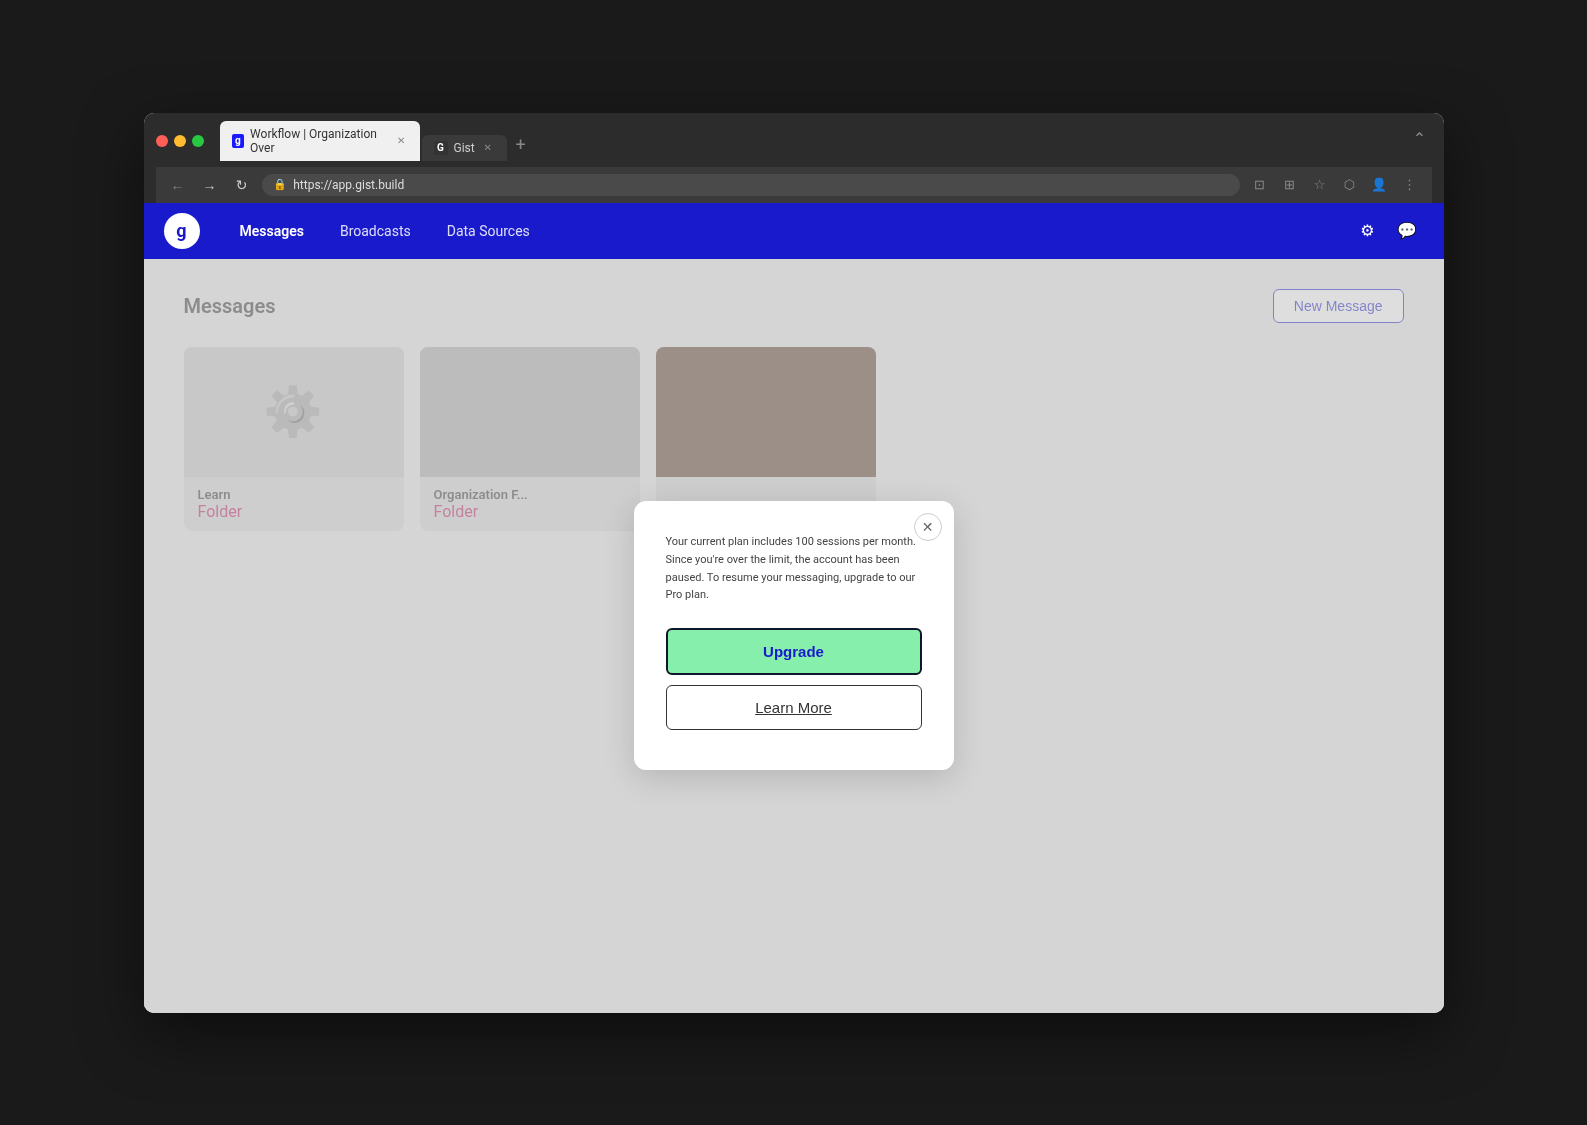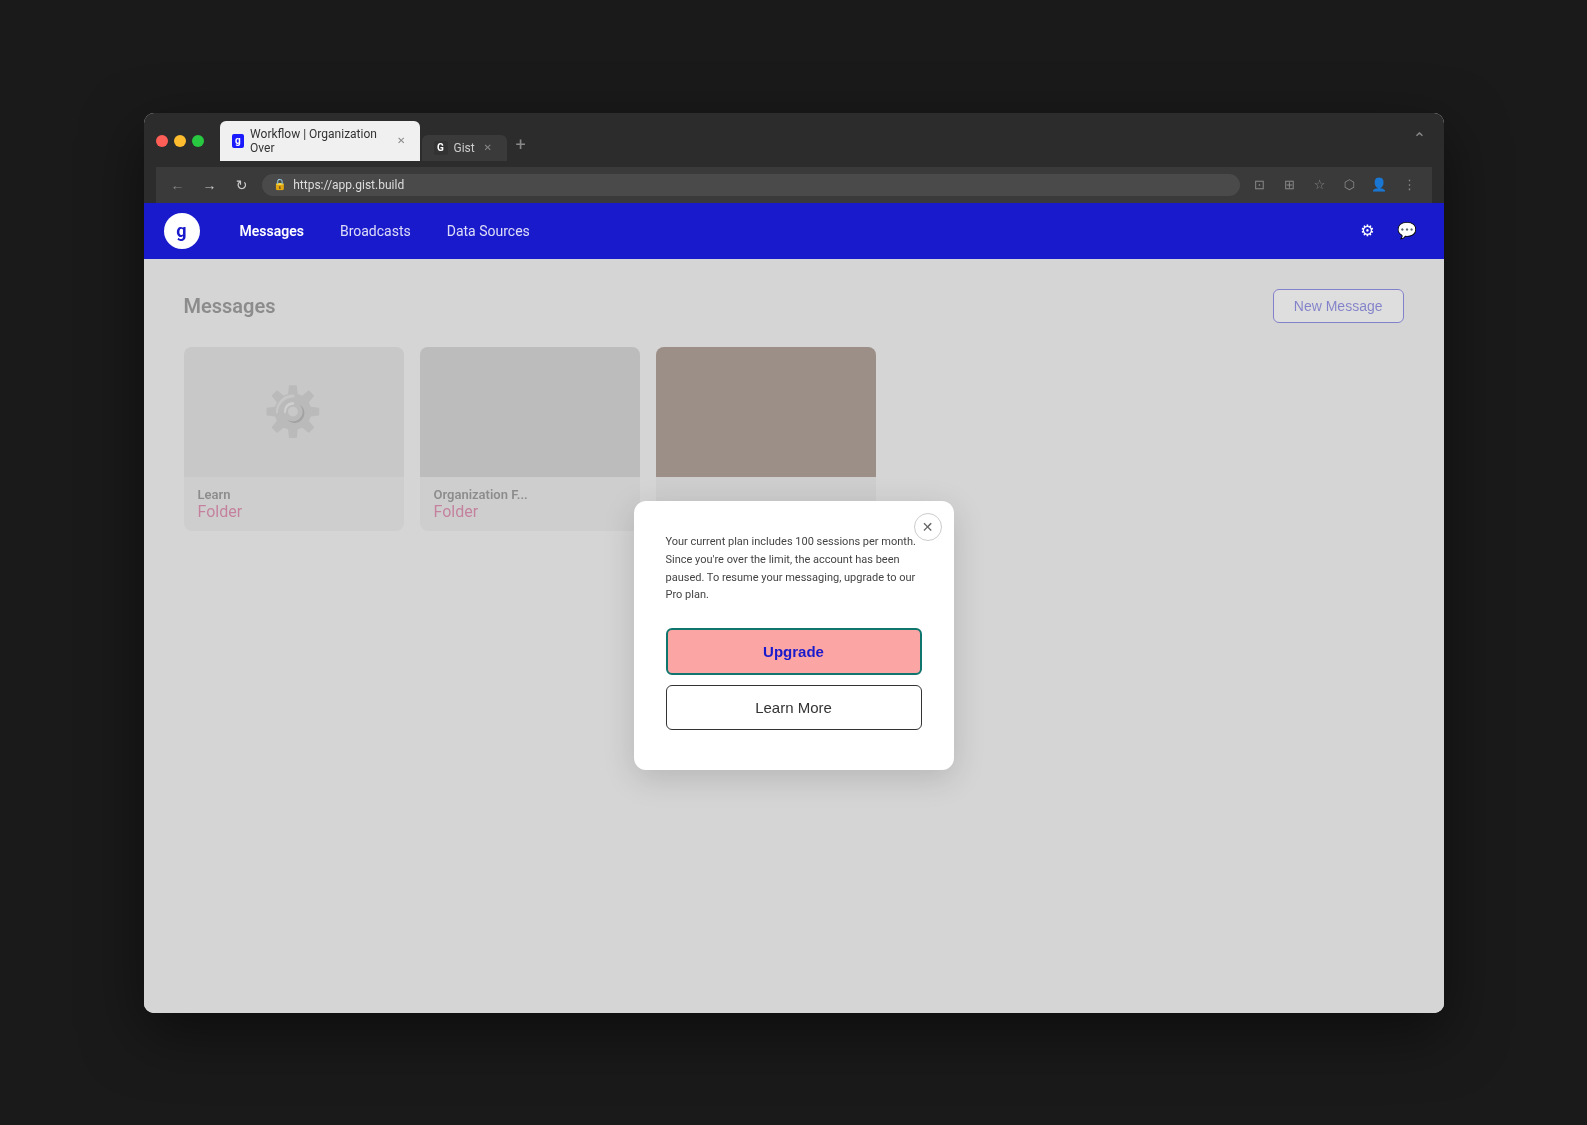--- a/index.html
+++ b/index.html
@@ -398,33 +398,33 @@
       padding: 13px;
       border-radius: 6px;
       font-size: 15px;
       font-weight: 600;
       cursor: pointer;
       margin-bottom: 10px;
       text-align: center;
     }
 
     .modal-btn.primary {
-      background: #fca5a5;
-      border: 2px solid #0f766e;
+      background: #86efac;
+      border: 2px solid #0f172a;
       color: #1a1acd;
     }
 
     .modal-btn.secondary {
       background: white;
       border: 1.5px solid #333;
       color: #333;
       font-weight: 400;
     }
 
-    .modal-btn:last-child { margin-bottom: 8px; }
+    .modal-btn:last-child { margin-bottom: 8px; text-decoration: underline; }
   </style>
 </head>
 <body>
 
 <div class="browser-window">
 
   <div class="browser-chrome">
     <div class="browser-titlebar">
       <div class="traffic-lights">
         <div class="traffic-light tl-red"></div>

